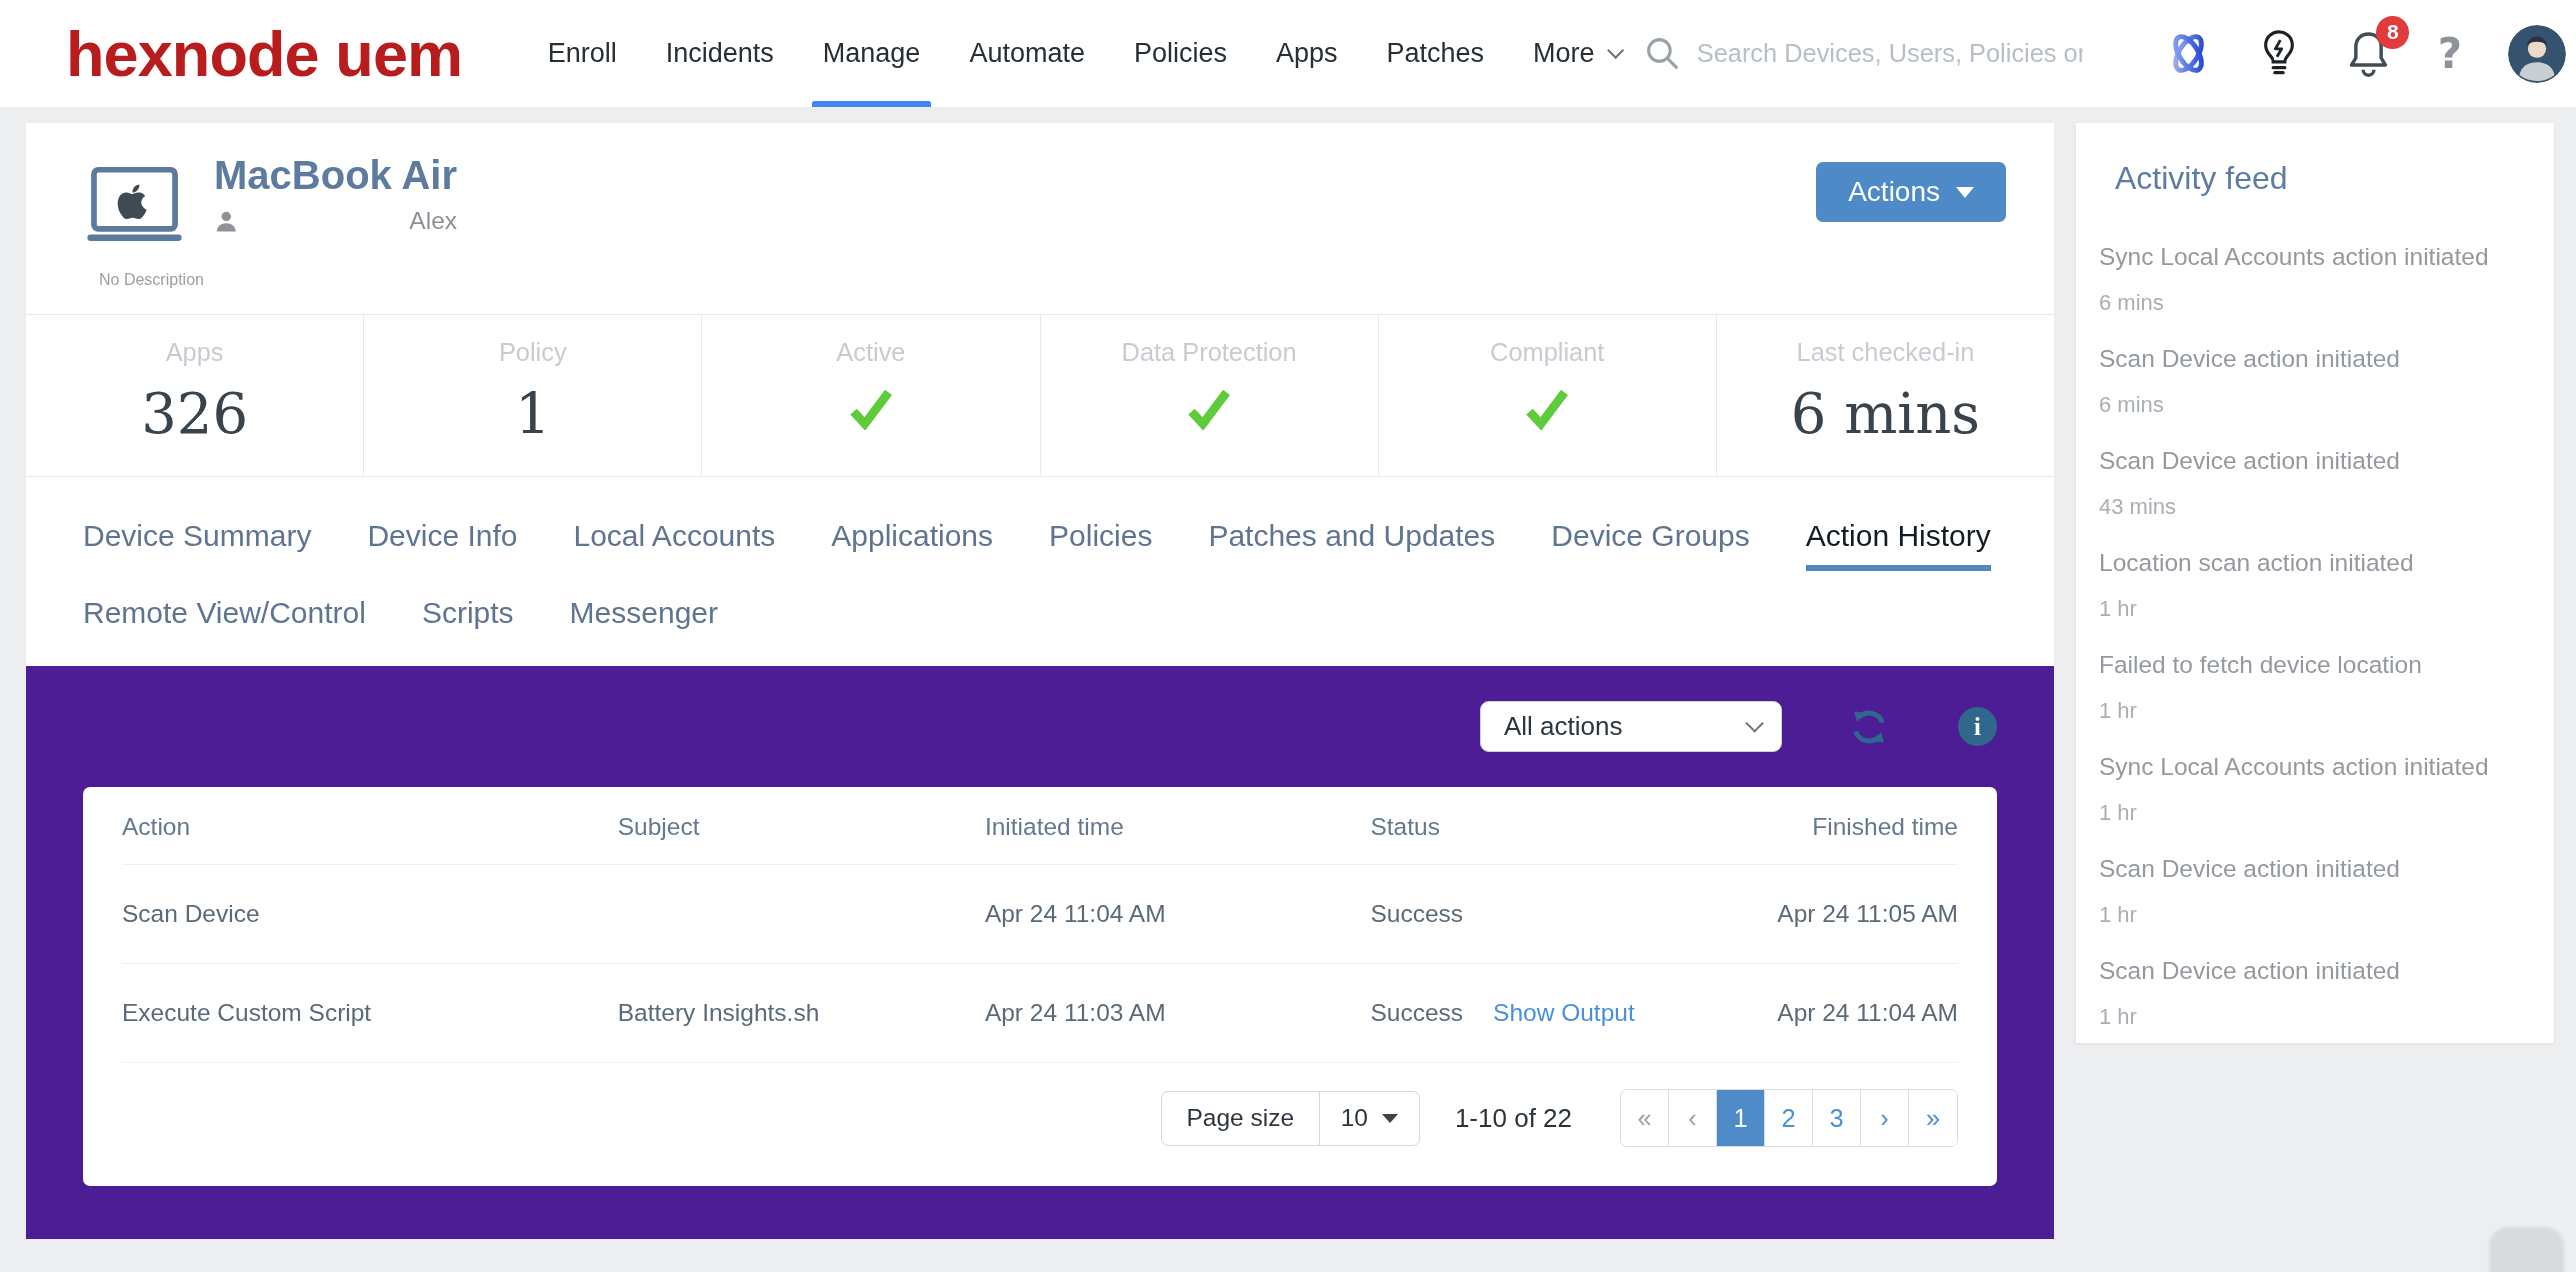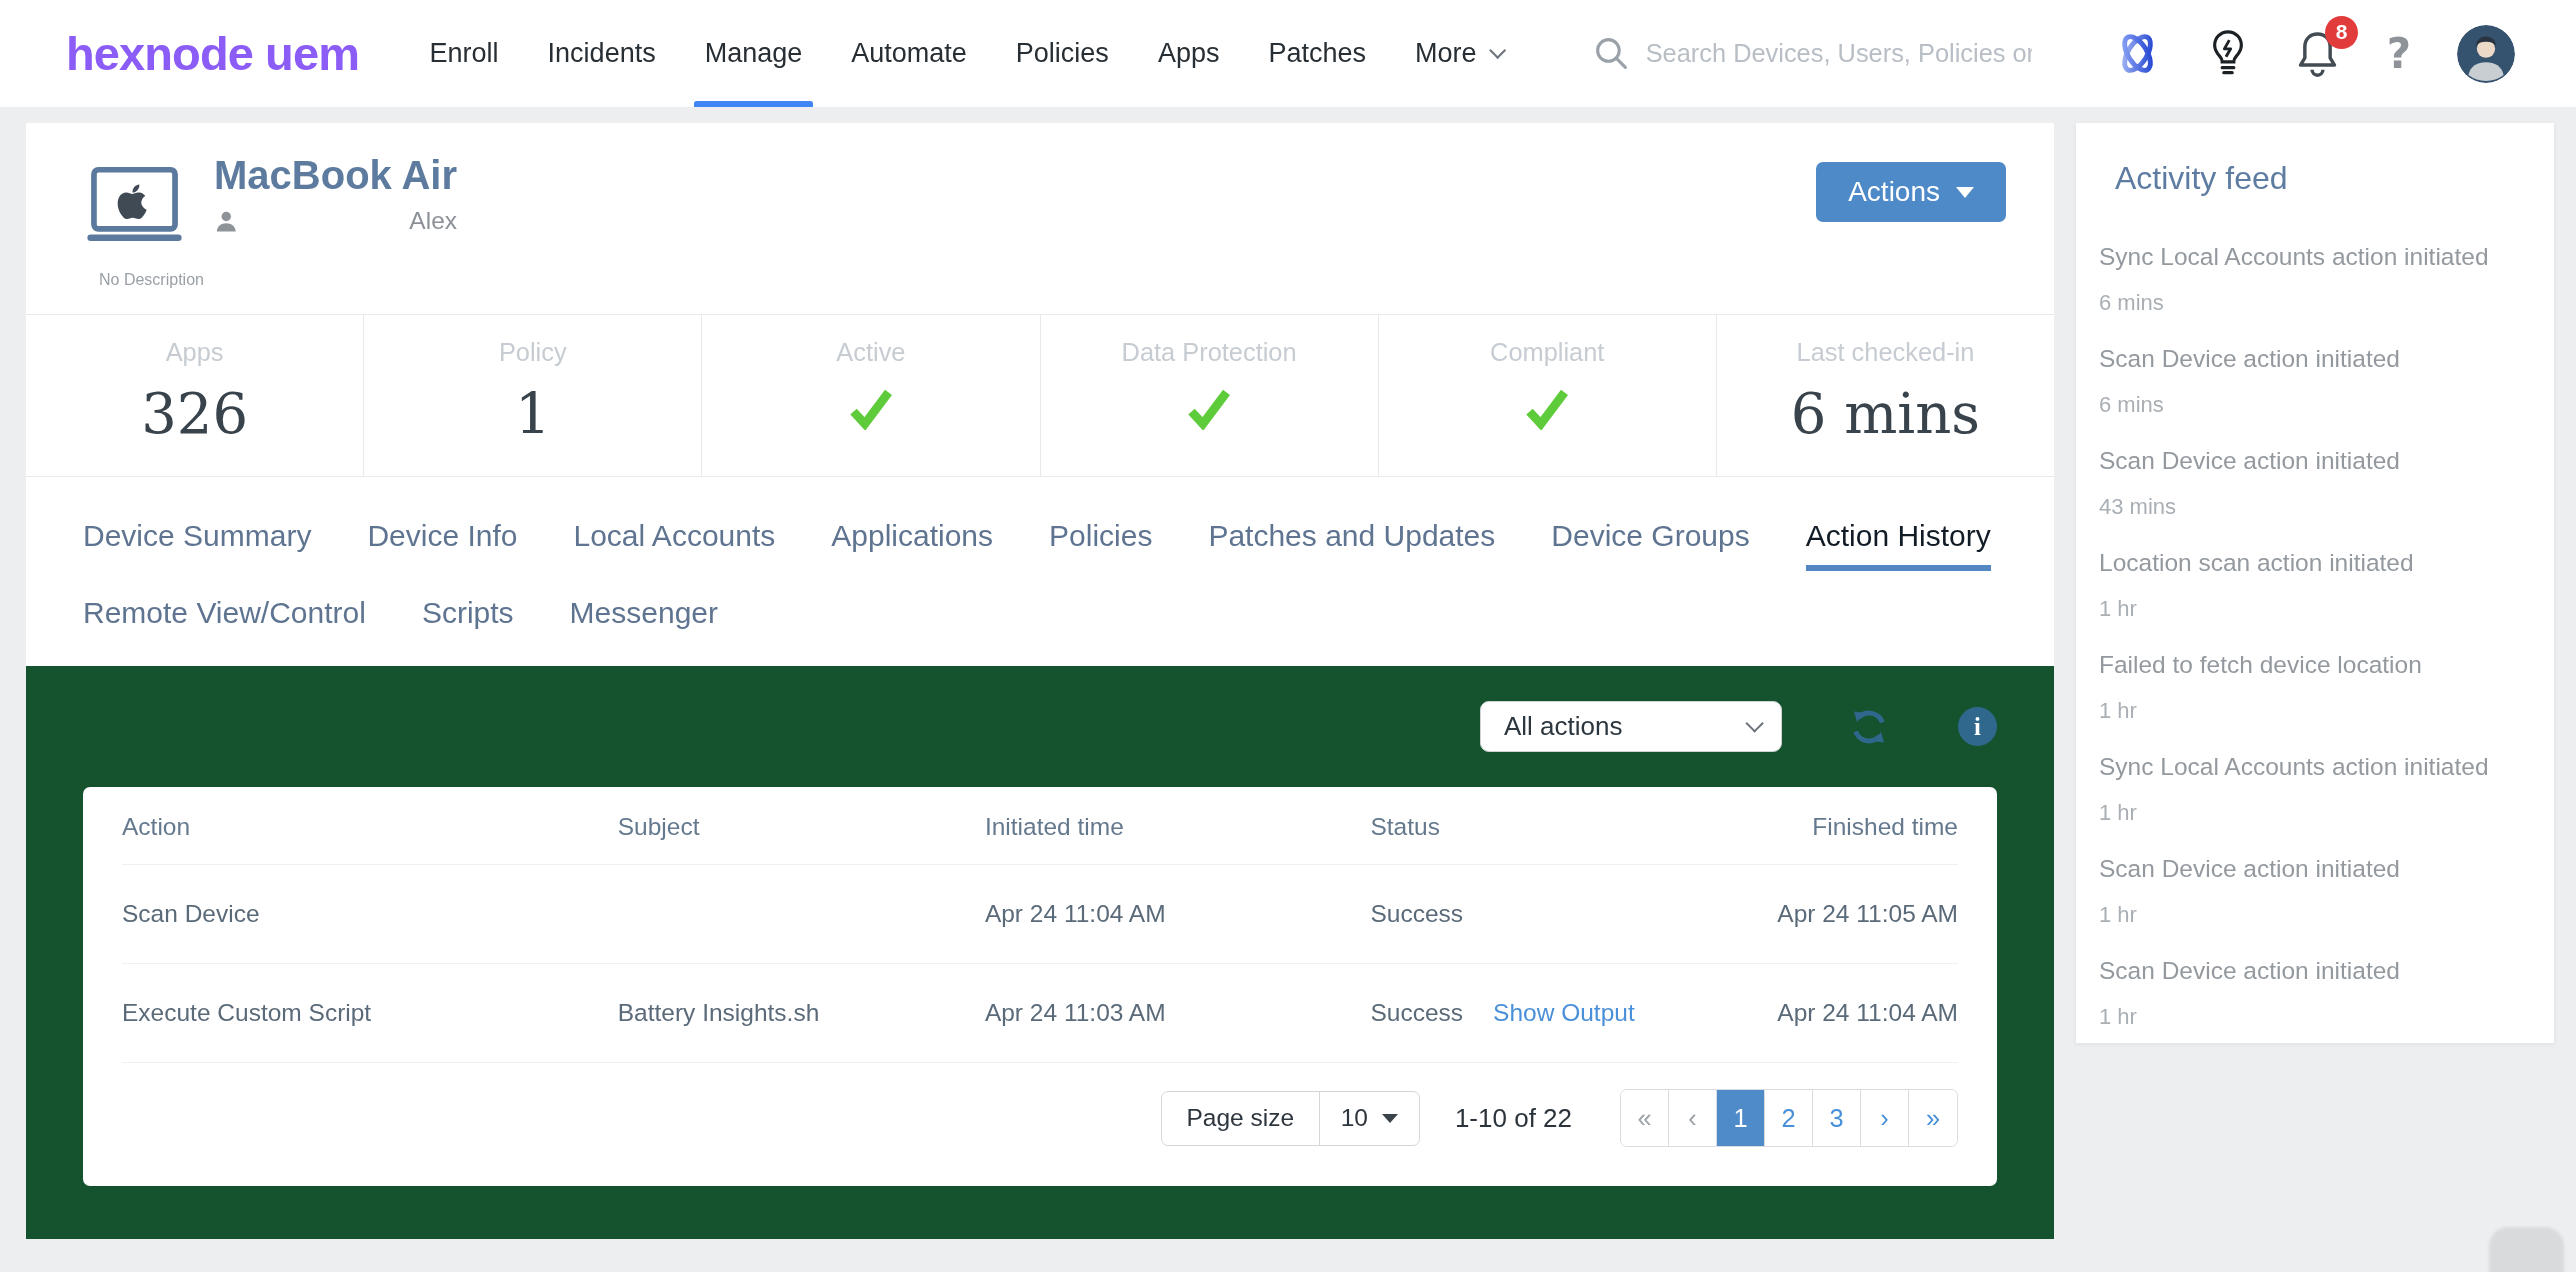--- a/index.html
+++ b/index.html
@@ -1,21 +1,21 @@
 <!DOCTYPE html>
 <html style="font-size:14px"><head>
 <meta charset="utf-8">
 <style>
   * { margin:0; padding:0; box-sizing:border-box; }
   html,body { width:2576px; height:1272px; overflow:hidden; }
   body { background:#edeef0; font-family:"Liberation Sans", sans-serif; color:#2a3138; position:relative; }
 
   
   .navbar { height:107px; background:#ffffff; display:flex; align-items:center; padding:0 61px 0 66px; }
-  .logo { font-size:47px; font-weight:800; letter-spacing:-0.9px; color:#8b5cf6; margin-right:46px; white-space:nowrap; }
+  .logo { font-size:63px; font-weight:800; letter-spacing:-0.9px; color:#b91c1c; margin-right:61px; white-space:nowrap; }
   .nav-links { display:flex; list-style:none; align-items:center; height:100%; }
   .nav-links li { height:100%; display:flex; align-items:center; position:relative; padding:0 24.5px; font-size:27px; font-weight:500; color:#272e34; cursor:pointer; white-space:nowrap; }
   .nav-links li.active::after { content:""; position:absolute; left:14px; right:14px; bottom:0; height:6.1px; background:#4285f4; border-radius:2.6px 2.6px 0 0; }
   .nav-more-chevron { display:inline-block; width:12.3px; height:12.3px; border-right:2.6px solid #6c737a; border-bottom:2.6px solid #6c737a; transform:rotate(45deg) translateY(-3.5px); margin-left:12.3px; }
   .nav-search { margin-left:auto; display:flex; align-items:center; }
   .nav-search input { border:none; outline:none; font-size:25.4px; color:#3a424a; width:386px; margin-left:16px; background:transparent; }
   .nav-search input::placeholder { color:#b8bec5; }
   .nav-icons { display:flex; align-items:center; margin-left:35px; }
   .nav-ic { position:relative; margin-left:46px; display:flex; align-items:center; cursor:pointer; }
   .badge { position:absolute; top:-12.3px; right:-17.5px; min-width:33px; height:33px; border-radius:16.6px; background:#e23b3b; color:#fff; font-size:21px; font-weight:700; display:flex; align-items:center; justify-content:center; }
@@ -45,21 +45,21 @@
   .stat-label { font-size:25.4px; color:#c6ccd2; }
   .stat-value { margin-top:14px; font-size:56px; color:#39434c; font-family:"DejaVu Serif", serif; font-weight:500; }
   .stat-check { margin-top:21px; }
 
   
   .tabs { padding:42px 57px 0; display:flex; flex-wrap:wrap; column-gap:56px; row-gap:24.5px; }
   .tab { font-size:30px; font-weight:500; color:#5e7490; padding-bottom:12.3px; cursor:pointer; white-space:nowrap; }
   .tab.active { color:#121c26; border-bottom:6.1px solid #5486c2; }
 
   
-  .ah-section { margin-top:24.5px; background:#14532d; padding:35px 57px 53px; }
+  .ah-section { margin-top:24.5px; background:#4c1d95; padding:35px 57px 53px; }
   .filter-bar { display:flex; justify-content:flex-end; align-items:center; }
   .select-box { width:302px; height:51px; background:#fff; border:1.8px solid #cfd3d6; border-radius:8.8px; display:flex; align-items:center; justify-content:space-between; padding:0 23px; font-size:26px; color:#2c363f; cursor:pointer; }
   .select-chevron { width:13px; height:13px; border-right:2.6px solid #6c737a; border-bottom:2.6px solid #6c737a; transform:rotate(45deg) translateY(-4.4px); }
   .refresh-btn { margin-left:66px; cursor:pointer; display:flex; }
   .info-btn { margin-left:68px; width:39px; height:39px; border-radius:50%; background:#2f688c; color:#fff; font-size:24.5px; font-weight:700; display:flex; align-items:center; justify-content:center; cursor:pointer; font-family:"Liberation Serif", serif; }
 
   .table-card { margin-top:35px; background:#fff; border-radius:7px; padding:0 39px; box-shadow:0 0.9px 3.5px rgba(40,50,60,0.06); }
   table.ah-table { width:100%; border-collapse:collapse; }
   .ah-table th { text-align:left; font-size:24.5px; font-weight:400; color:#64798e; padding:26px 0 23px; }
   .ah-table td { font-size:24.5px; color:#5a6a79; padding:35px 0; border-top:1.8px solid #eef1f2; }

